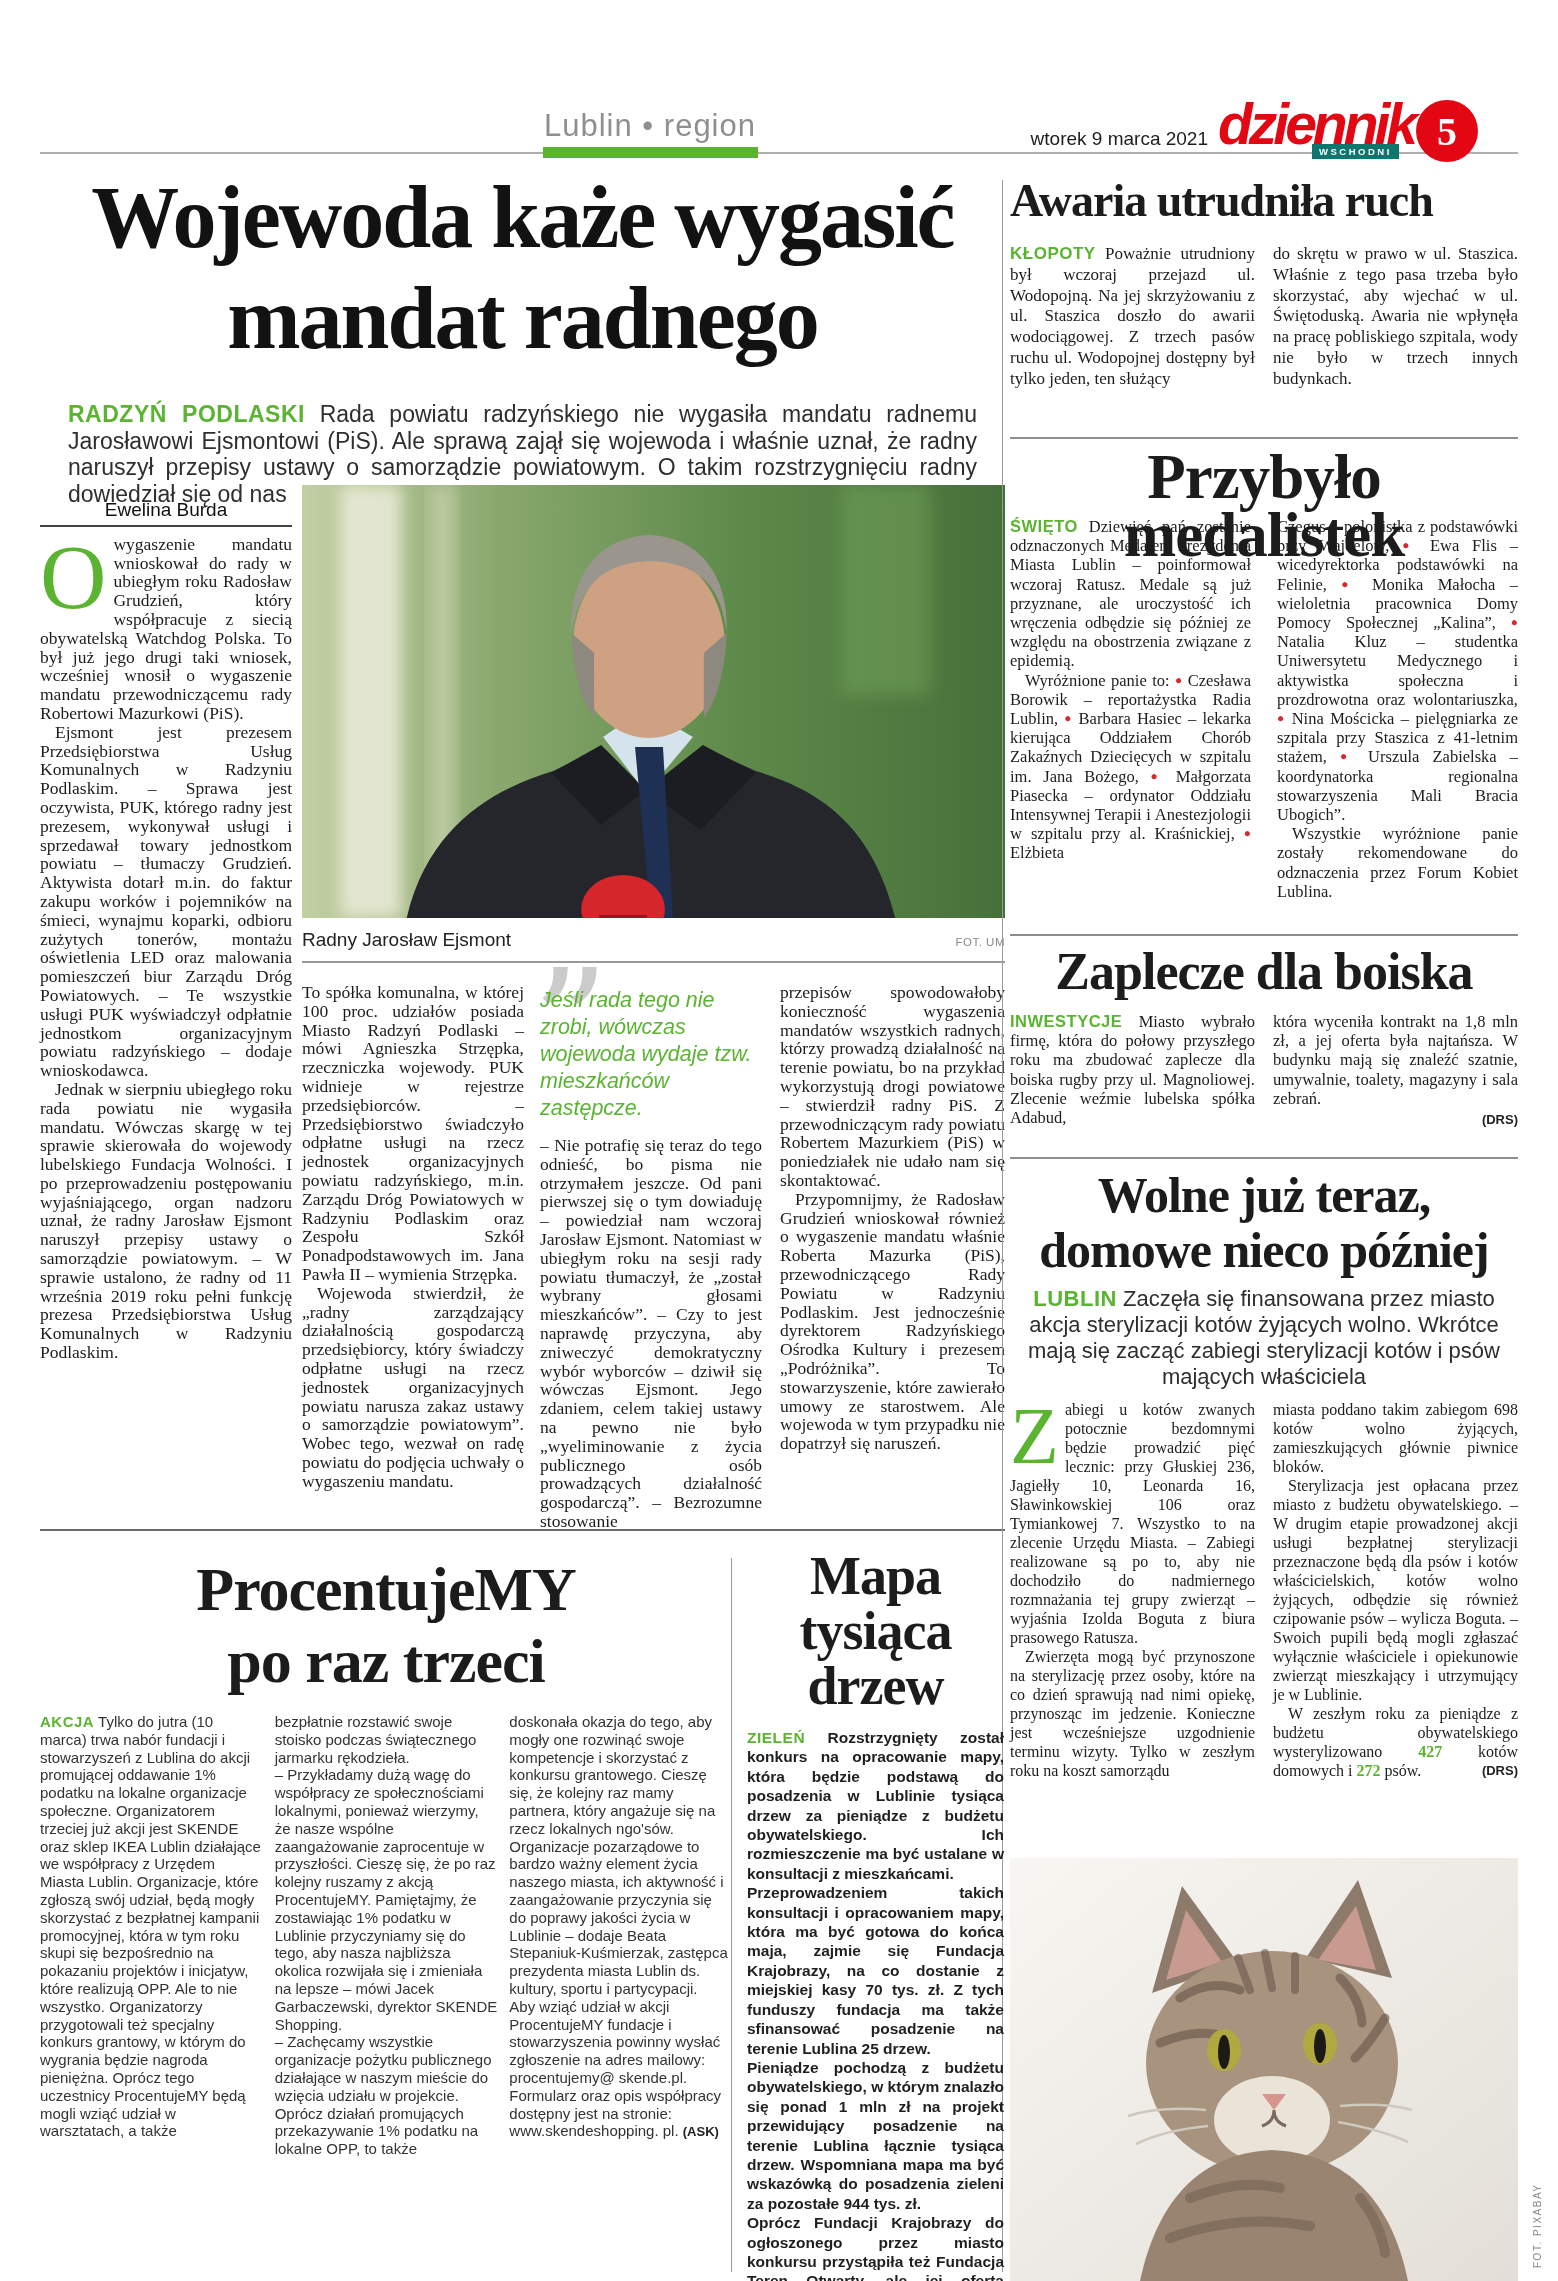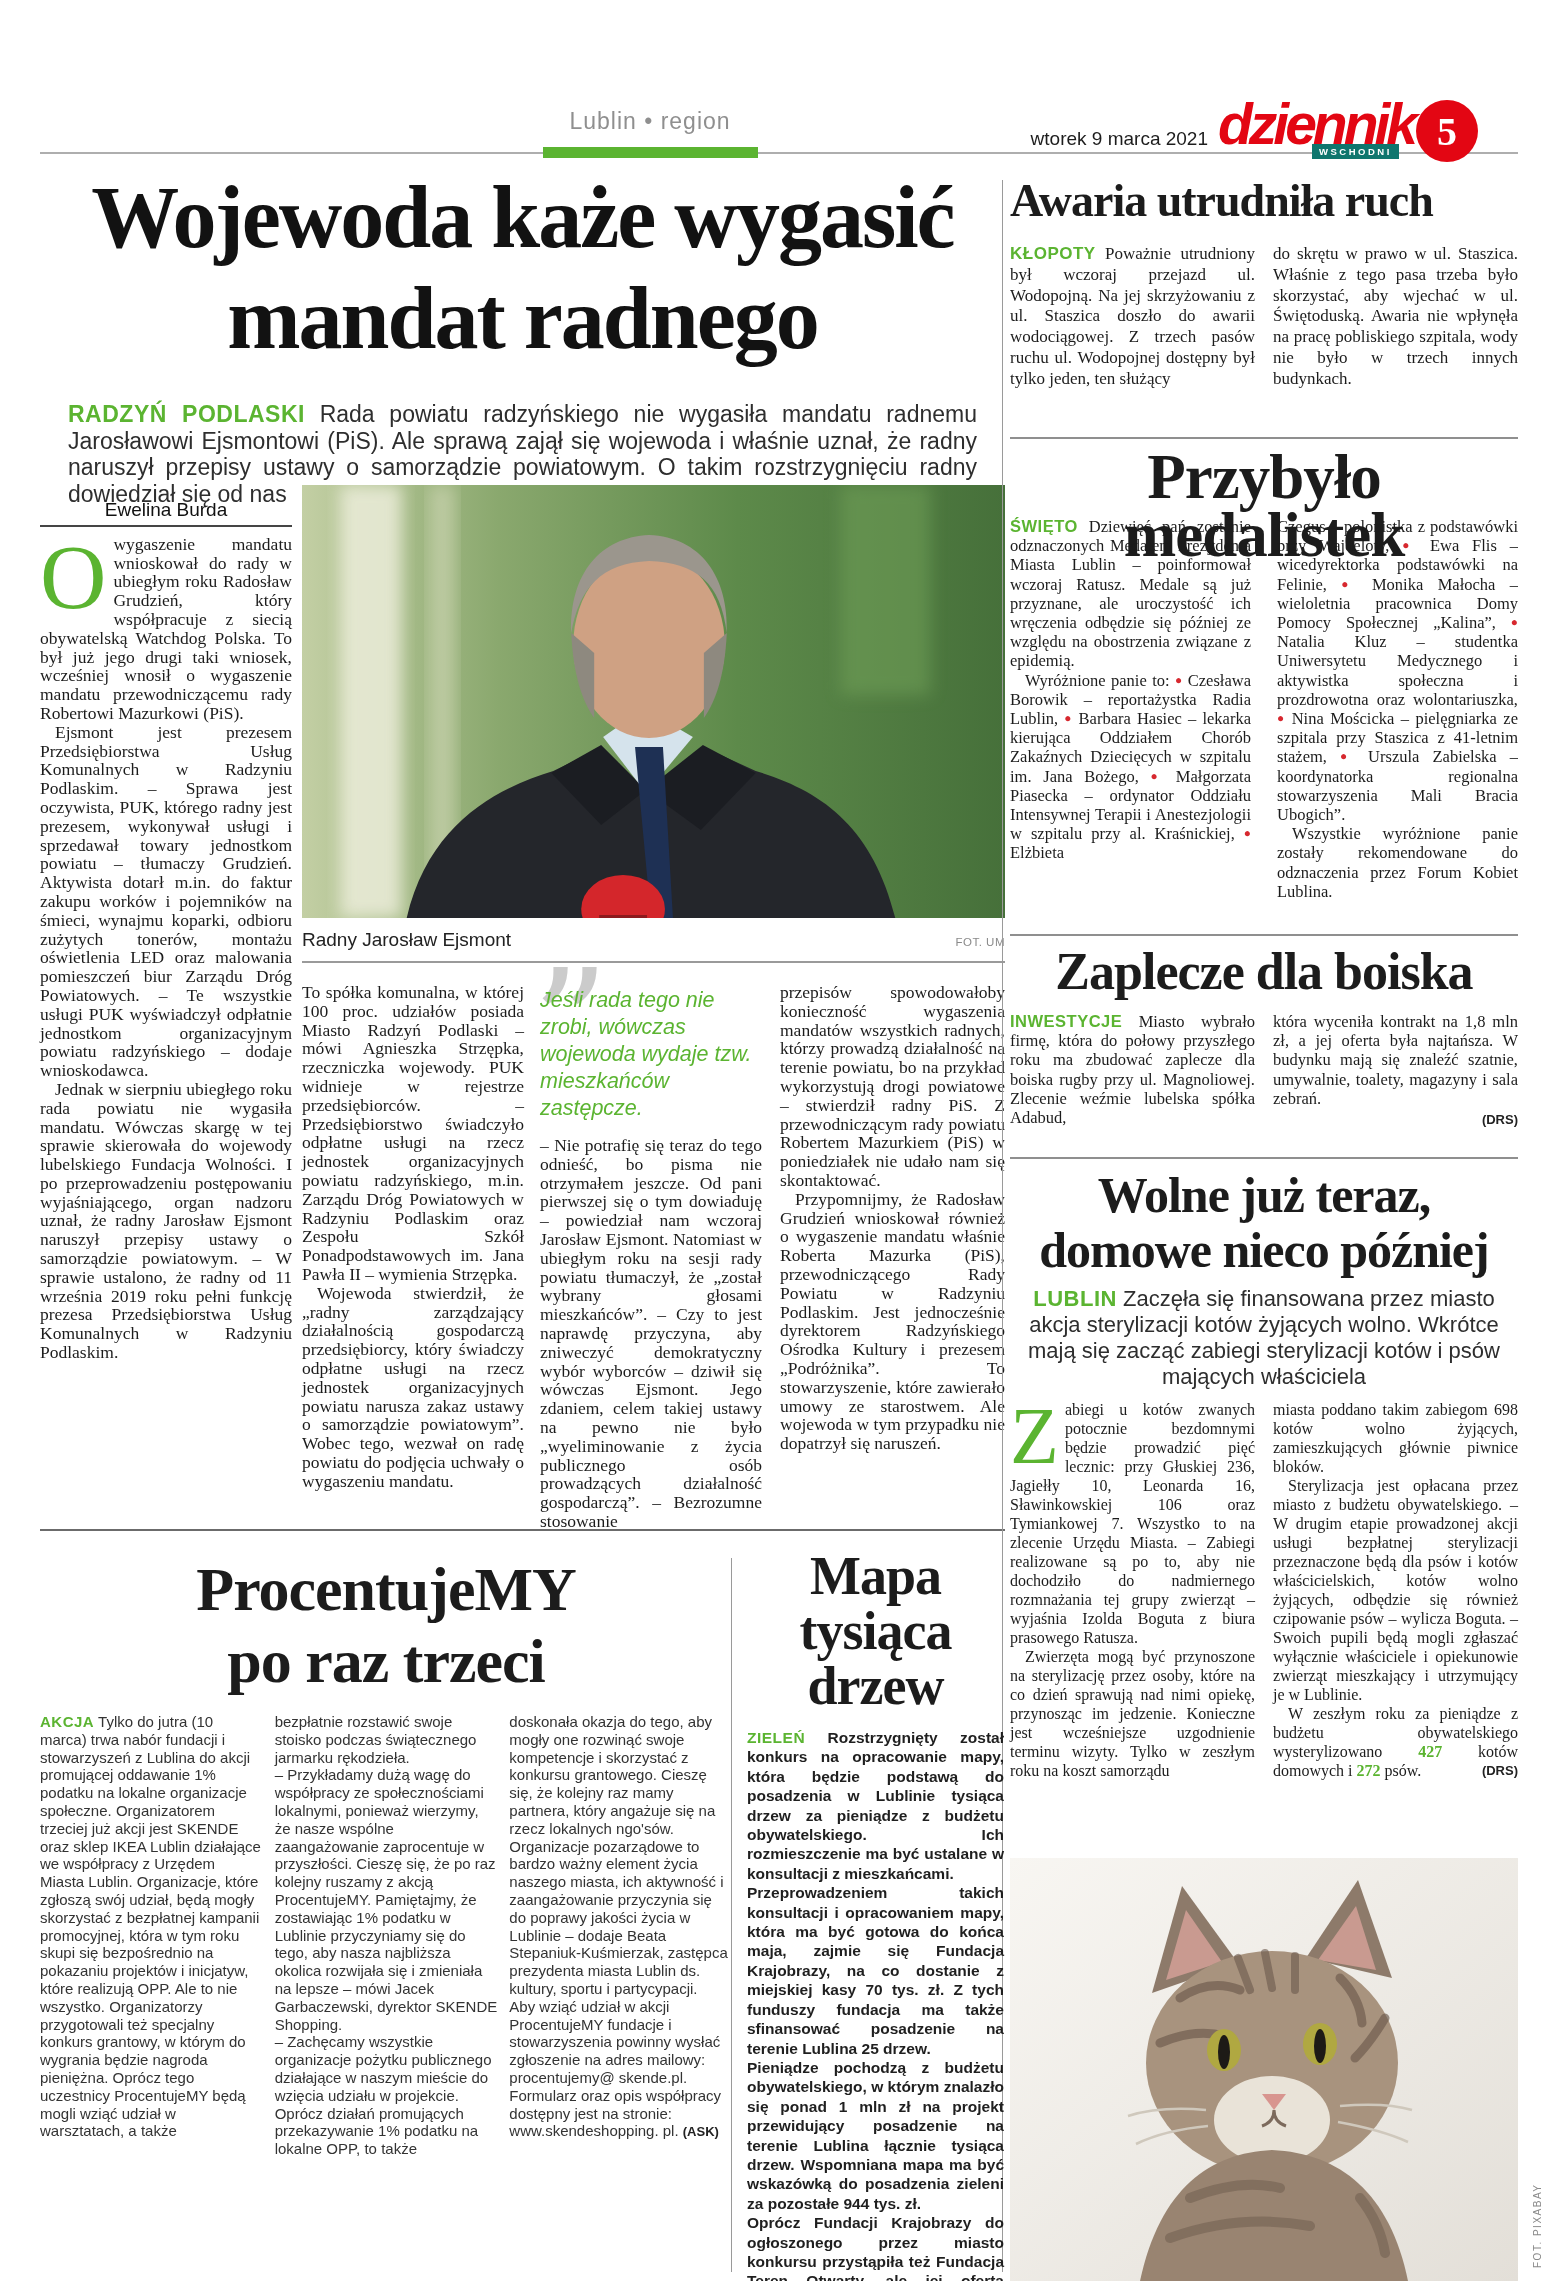--- a/index.html
+++ b/index.html
@@ -1,20 +1,20 @@
 <!DOCTYPE html>
 <html lang="pl"><head>
 <meta charset="utf-8">
 <style>
   html,body{margin:0;padding:0;background:#ffffff;}
   .page{position:relative;width:1558px;height:2281px;background:#fff;overflow:hidden;
         font-family:"Liberation Serif",serif;color:#1c1c1c;}
   
   .hdr-label{position:absolute;top:108px;left:440px;width:420px;text-align:center;
-    font-family:"Liberation Sans",sans-serif;font-size:23px;color:#8f8f8f;letter-spacing:1px;}
+    font-family:"Liberation Sans",sans-serif;font-size:31px;color:#8f8f8f;letter-spacing:1px;}
   .hdr-rule{position:absolute;top:152px;left:40px;width:1478px;height:2px;background:#aeaeae;}
   .hdr-greenbar{position:absolute;top:147px;left:543px;width:215px;height:11px;background:#5bb431;}
   .hdr-date{position:absolute;top:128px;left:990px;width:218px;text-align:right;
     font-family:"Liberation Sans",sans-serif;font-size:19px;color:#1d1d1d;}
   .logo{position:absolute;left:1218px;top:96px;width:196px;height:64px;}
   .logo-main{font-family:"Liberation Sans",sans-serif;font-weight:700;font-style:italic;
     font-size:57px;line-height:56px;color:#e30613;letter-spacing:-4px;}
   .logo-sub{position:absolute;left:94px;top:48px;background:#0f766e;color:#fff;
     font-family:"Liberation Sans",sans-serif;font-size:9.5px;font-weight:700;
     letter-spacing:2.5px;padding:2px 7px;}

